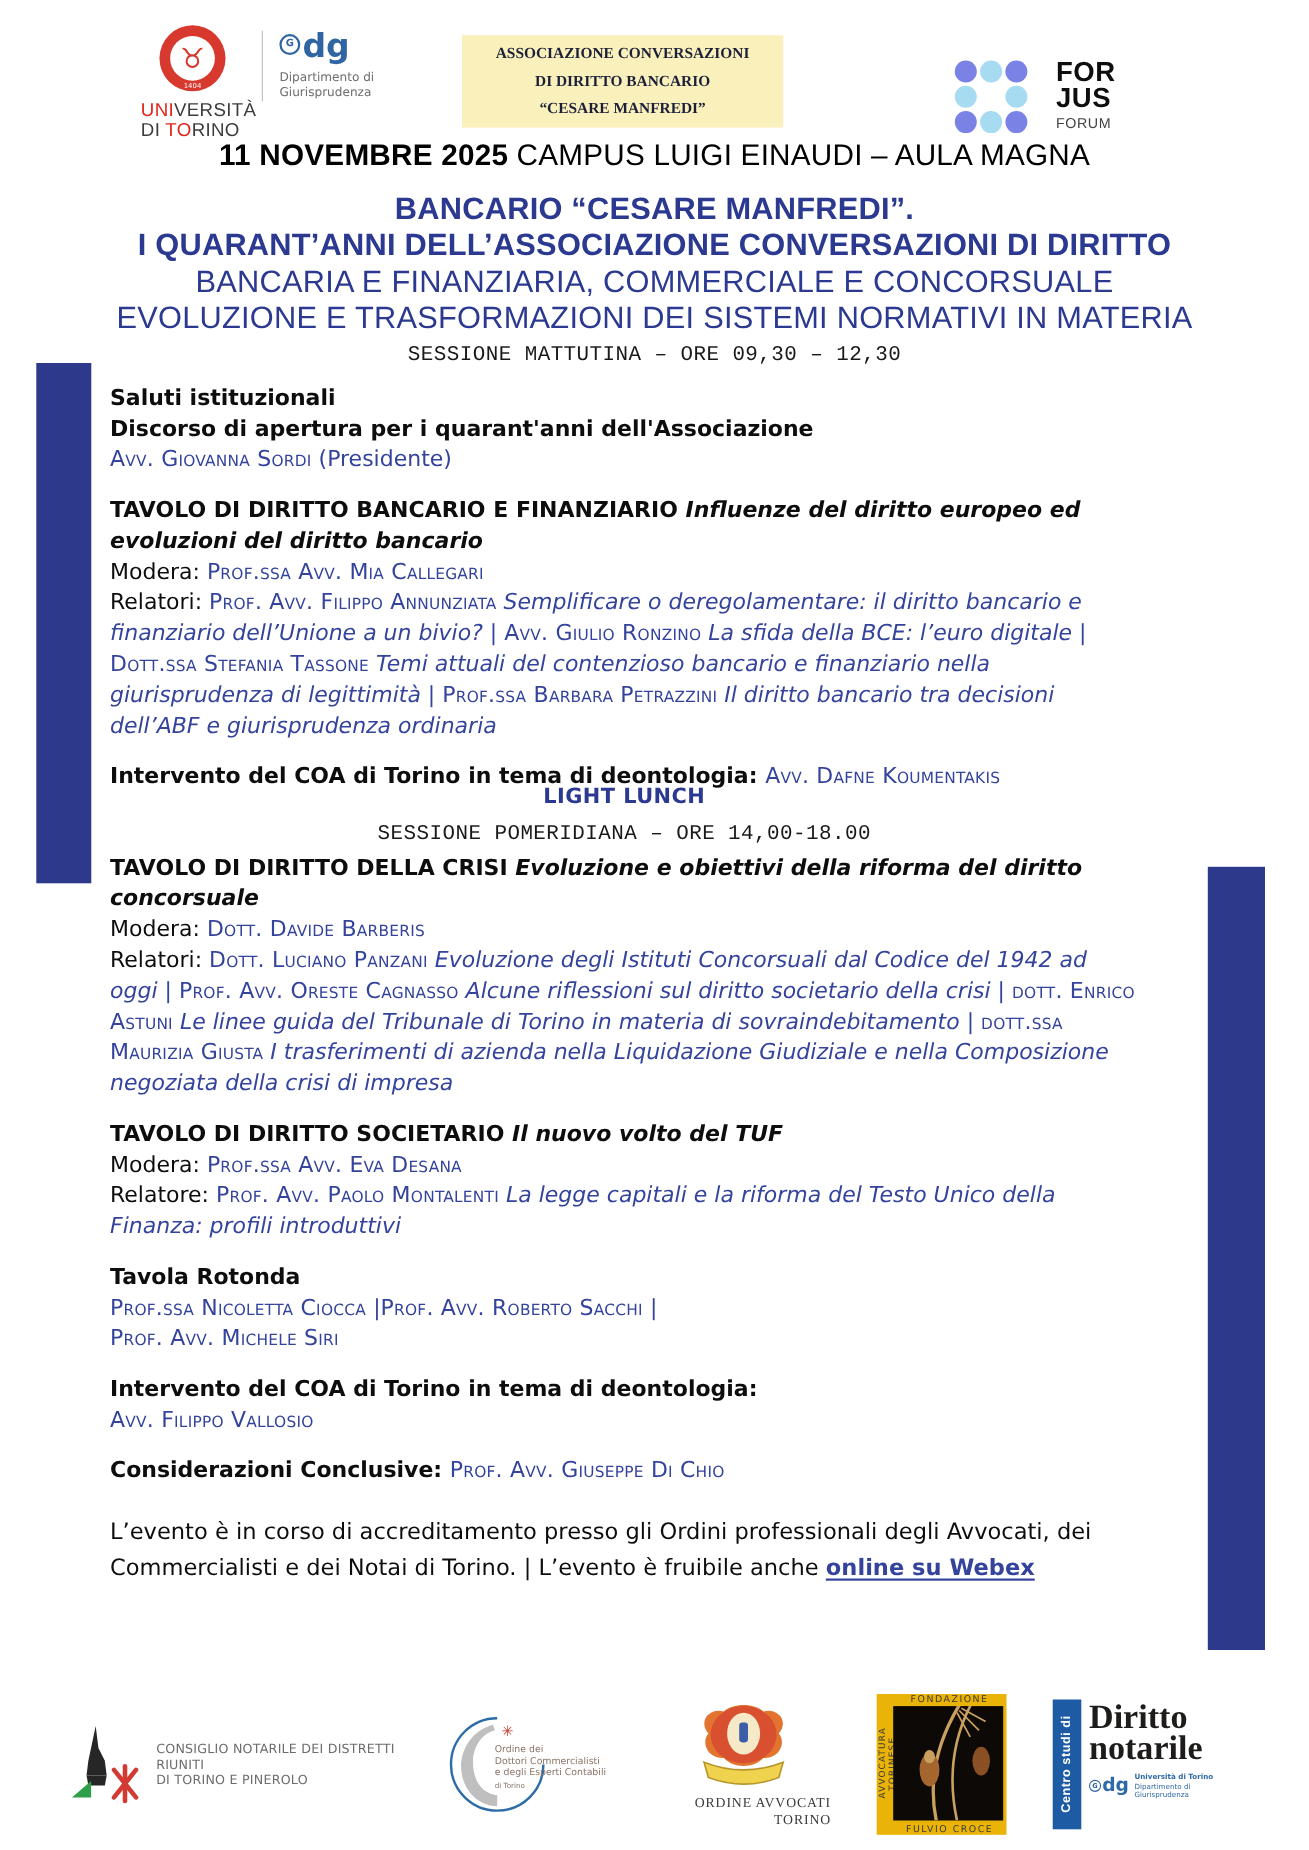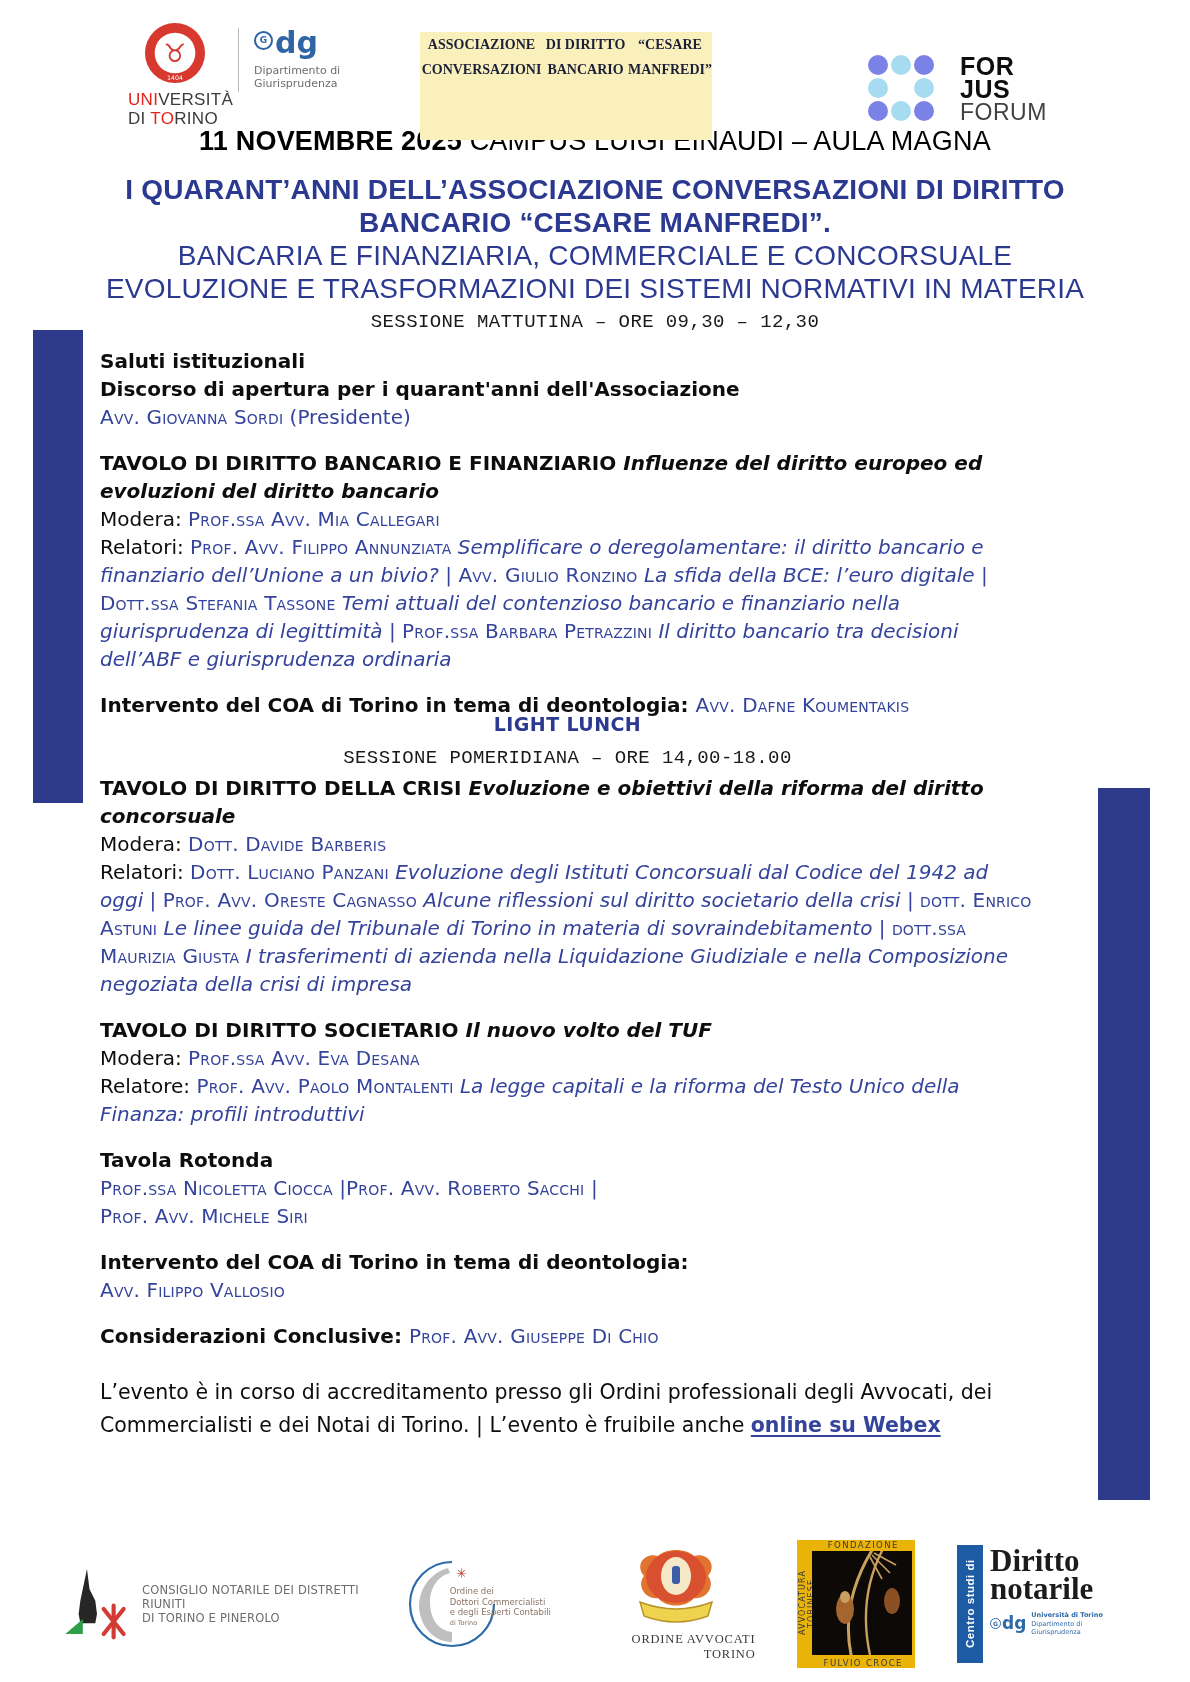--- a/index.html
+++ b/index.html
@@ -14,34 +14,34 @@
                   font-size:17px;line-height:19px;color:#3c3c3c;letter-spacing:.3px;}
   .uni-red{color:var(--unito-red,#E2231A);}
   .hdr-divider{position:absolute;left:238px;top:28px;width:1px;height:64px;background:#bcbcbc;}
   .dg{position:absolute;left:254px;top:28px;}
   .dg-mark{display:flex;align-items:flex-end;gap:2px;}
   .dg-circ{display:inline-block;width:15px;height:15px;border:2px solid var(--dg-blue,#3065A3);
            border-radius:50%;font-size:9px;line-height:15px;text-align:center;
            color:var(--dg-blue,#3065A3);font-weight:bold;margin-bottom:8px;}
   .dg-text{font-size:30px;font-weight:bold;color:var(--dg-blue,#3065A3);line-height:30px;}
   .dg-dept{margin-top:6px;font-size:11px;line-height:13px;color:#6e6e6e;}
-  .assoc-box{position:absolute;left:420px;top:32px;width:292px;height:108px;
-             background:var(--yellow,#FAF0BC);display:flex;flex-direction:row;
+  .assoc-box{position:absolute;left:420px;top:32px;width:292px;height:84px;
+             background:var(--yellow,#FAF0BC);display:flex;flex-direction:column;
              justify-content:center;text-align:center;
              font-family:"Liberation Serif",serif;font-weight:bold;font-size:14px;
              line-height:25px;color:#1b2038;}
   .forjus{position:absolute;left:868px;top:55px;display:flex;gap:26px;}
   .forjus-grid{display:grid;grid-template-columns:repeat(3,20px);grid-auto-rows:20px;gap:3px;}
   .dot{border-radius:50%;}
   .dot.p{background:var(--periwinkle,#7A82E6);}
   .dot.lb{background:var(--lightblue,#A6DBF2);}
   .dot.empty{background:transparent;}
   .forjus-text{font-family:"Liberation Sans",sans-serif;}
   .fj-big{font-weight:800;font-size:25px;line-height:23px;color:#0e0e0e;letter-spacing:.5px;}
-  .fj-small{font-weight:500;font-size:23px;line-height:22px;color:#424242;letter-spacing:.5px;}
+  .fj-small{font-weight:500;font-size:13px;line-height:22px;color:#424242;letter-spacing:.5px;}
 
   
   .date-line{margin-top:6px;text-align:center;font-family:"Liberation Sans",sans-serif;
              font-size:27px;color:#000;letter-spacing:.2px;}
   .date-line .d-bold{font-weight:bold;}
   .main-title{margin-top:16px;text-align:center;font-family:"Liberation Sans",sans-serif;
               color:var(--navy,#2B3990);font-size:28px;line-height:33px;letter-spacing:.2px;}
   .mt-bold{font-weight:bold;}
   .session-line{margin-top:6px;text-align:center;font-size:19px;letter-spacing:.4px;color:#191919;font-family:Liberation Mono, monospace;}
 
@@ -156,22 +156,22 @@
         <div class="fj-big">FOR</div>
         <div class="fj-big">JUS</div>
         <div class="fj-small">FORUM</div>
       </div>
     </div>
   </div>
 
   <div class="date-line"><span class="d-bold">11 NOVEMBRE 2025</span><span> CAMPUS LUIGI EINAUDI – AULA MAGNA</span></div>
 
   <div class="main-title">
+    <div class="mt-bold">BANCARIO “CESARE MANFREDI”.</div>
     <div class="mt-bold">I QUARANT’ANNI DELL’ASSOCIAZIONE CONVERSAZIONI DI DIRITTO</div>
-    <div class="mt-bold">BANCARIO “CESARE MANFREDI”.</div>
     <div>BANCARIA E FINANZIARIA, COMMERCIALE E CONCORSUALE</div>
     <div>EVOLUZIONE E TRASFORMAZIONI DEI SISTEMI NORMATIVI IN MATERIA</div>
   </div>
 
   <div class="session-line">SESSIONE MATTUTINA – ORE 09,30 – 12,30</div>
 
   <div class="program">
     <div id="program-part1">
         <p class="pblock"><span class="run-b">Saluti istituzionali</span><br><span class="run-b">Discorso di apertura per i quarant'anni dell'Associazione</span><br><span class="run-n">Avv. Giovanna Sordi</span><span class="run-pr"> (Presidente)</span></p>
         <p class="pblock"><span class="run-b">TAVOLO DI DIRITTO BANCARIO E FINANZIARIO </span><span class="run-bi">Influenze del diritto europeo ed evoluzioni del diritto bancario</span><br><span class="run-r">Modera: </span><span class="run-n">Prof.ssa Avv. Mia Callegari</span><br><span class="run-r">Relatori: </span><span class="run-n">Prof. Avv. Filippo Annunziata</span><span class="run-t"> Semplificare o deregolamentare: il diritto bancario e finanziario dell’Unione a un bivio? </span><span class="run-sep">| </span><span class="run-n">Avv. Giulio Ronzino</span><span class="run-t"> La sfida della BCE: l’euro digitale </span><span class="run-sep">| </span><span class="run-n">Dott.ssa Stefania Tassone</span><span class="run-t"> Temi attuali del contenzioso bancario e finanziario nella giurisprudenza di legittimità </span><span class="run-sep">| </span><span class="run-n">Prof.ssa Barbara Petrazzini</span><span class="run-t"> Il diritto bancario tra decisioni dell’ABF e giurisprudenza ordinaria</span></p>

